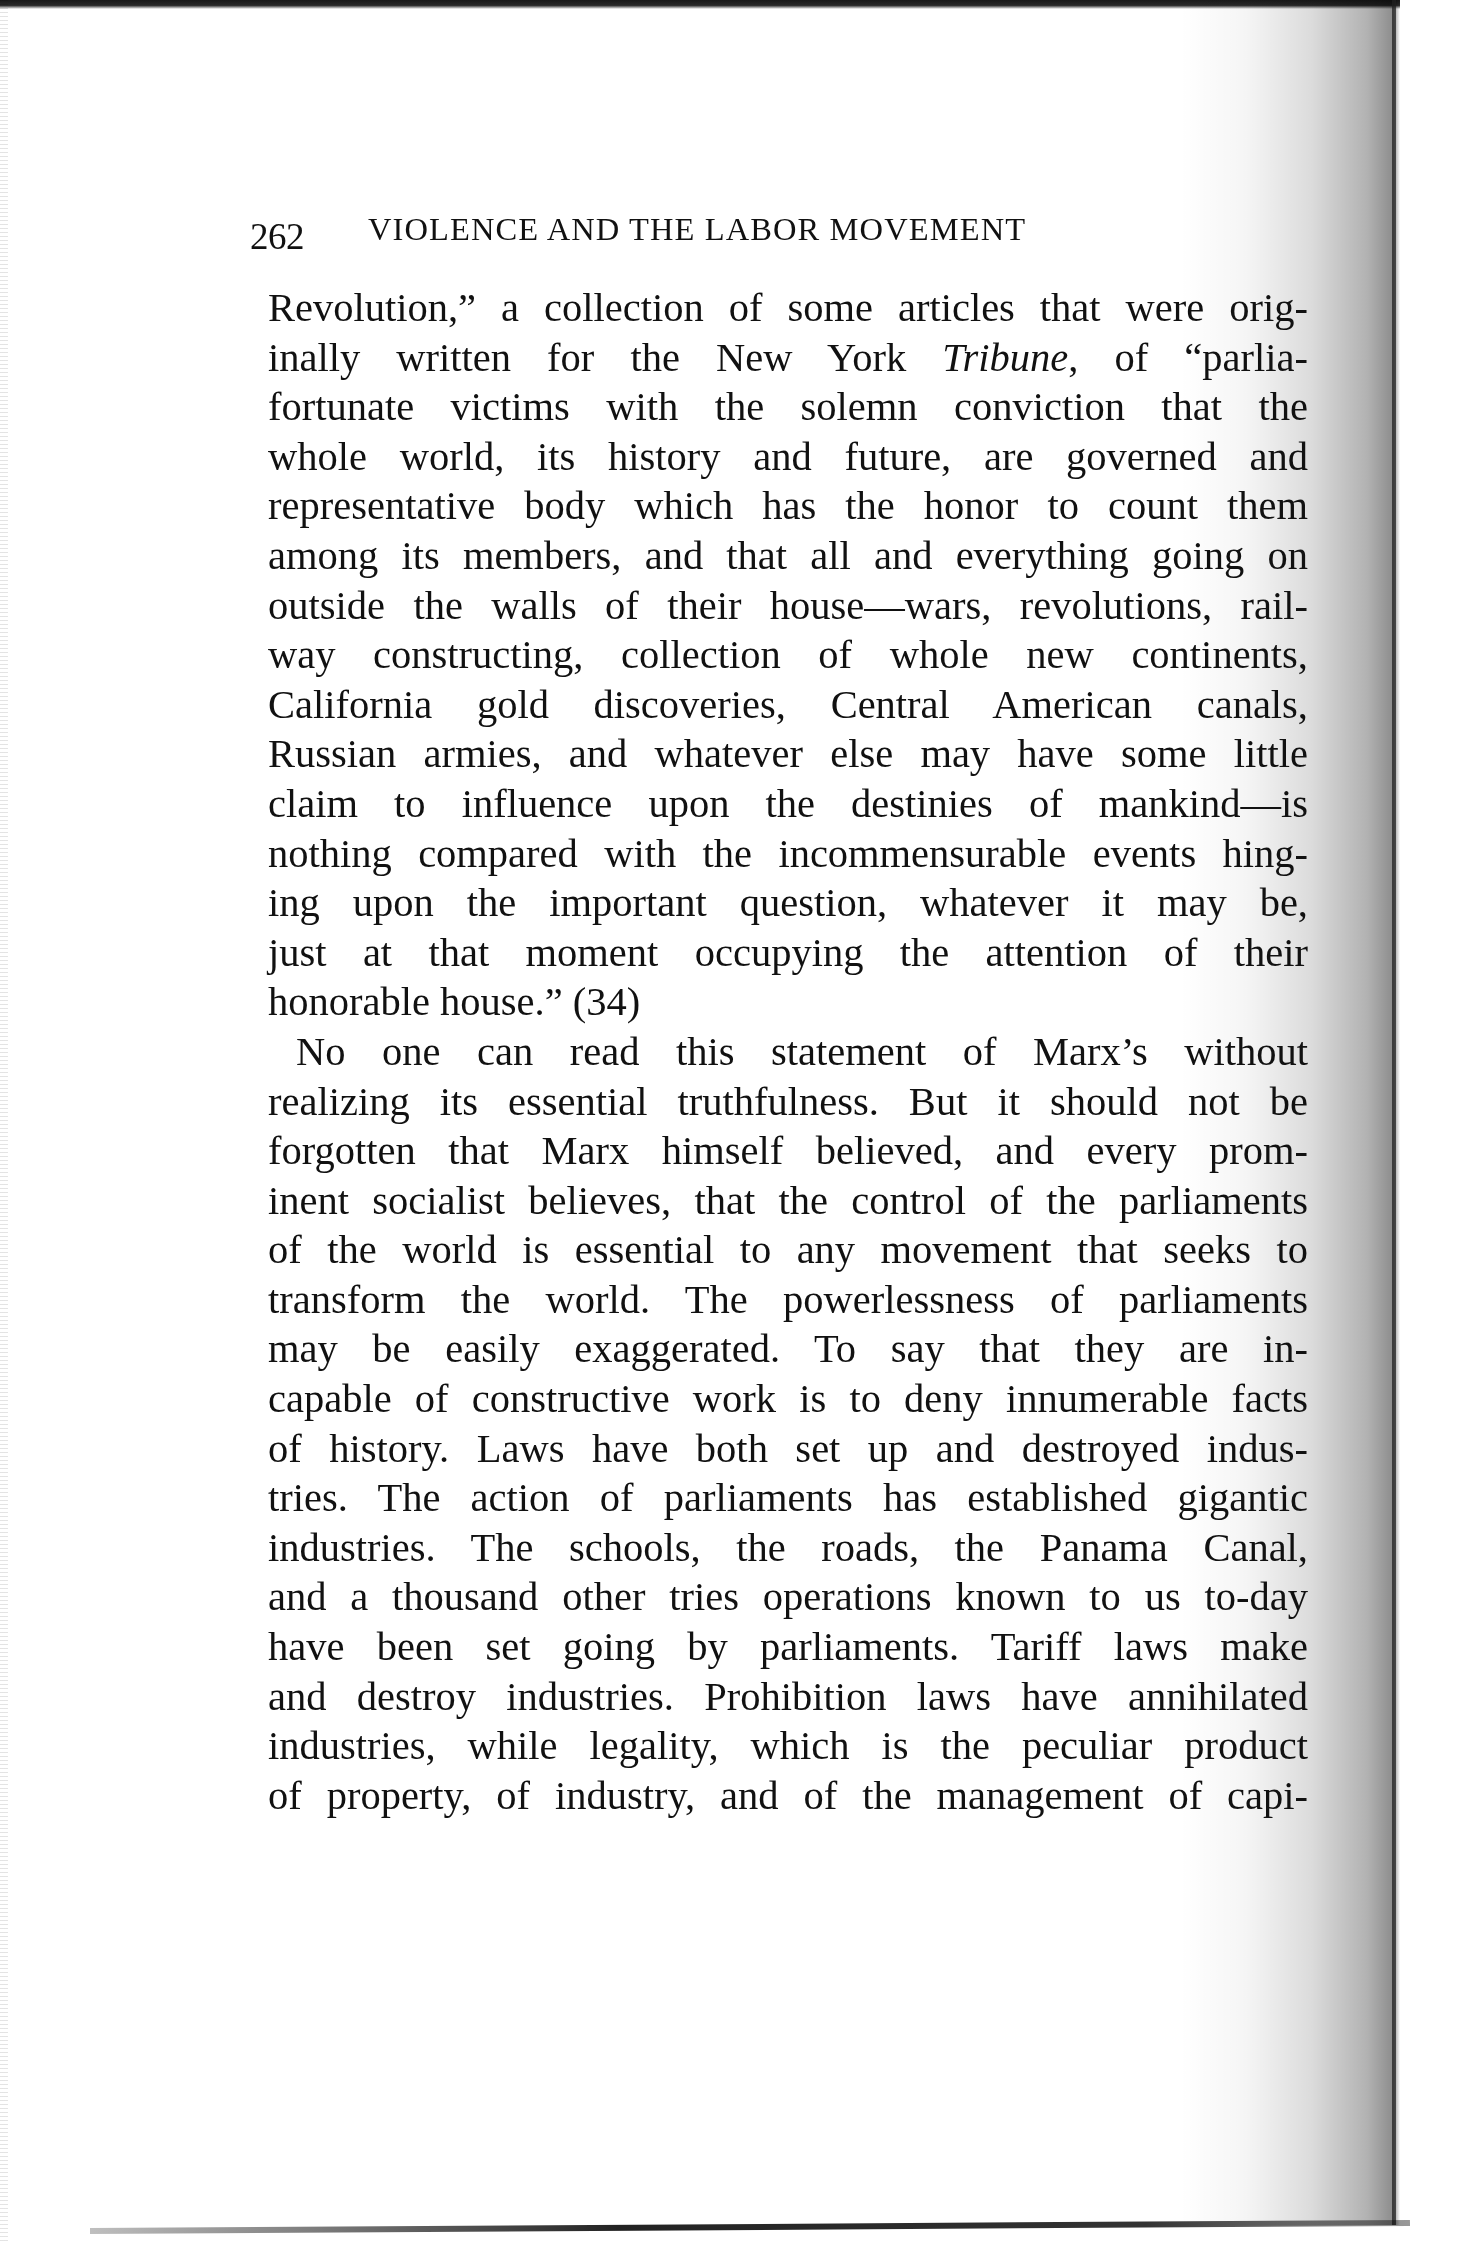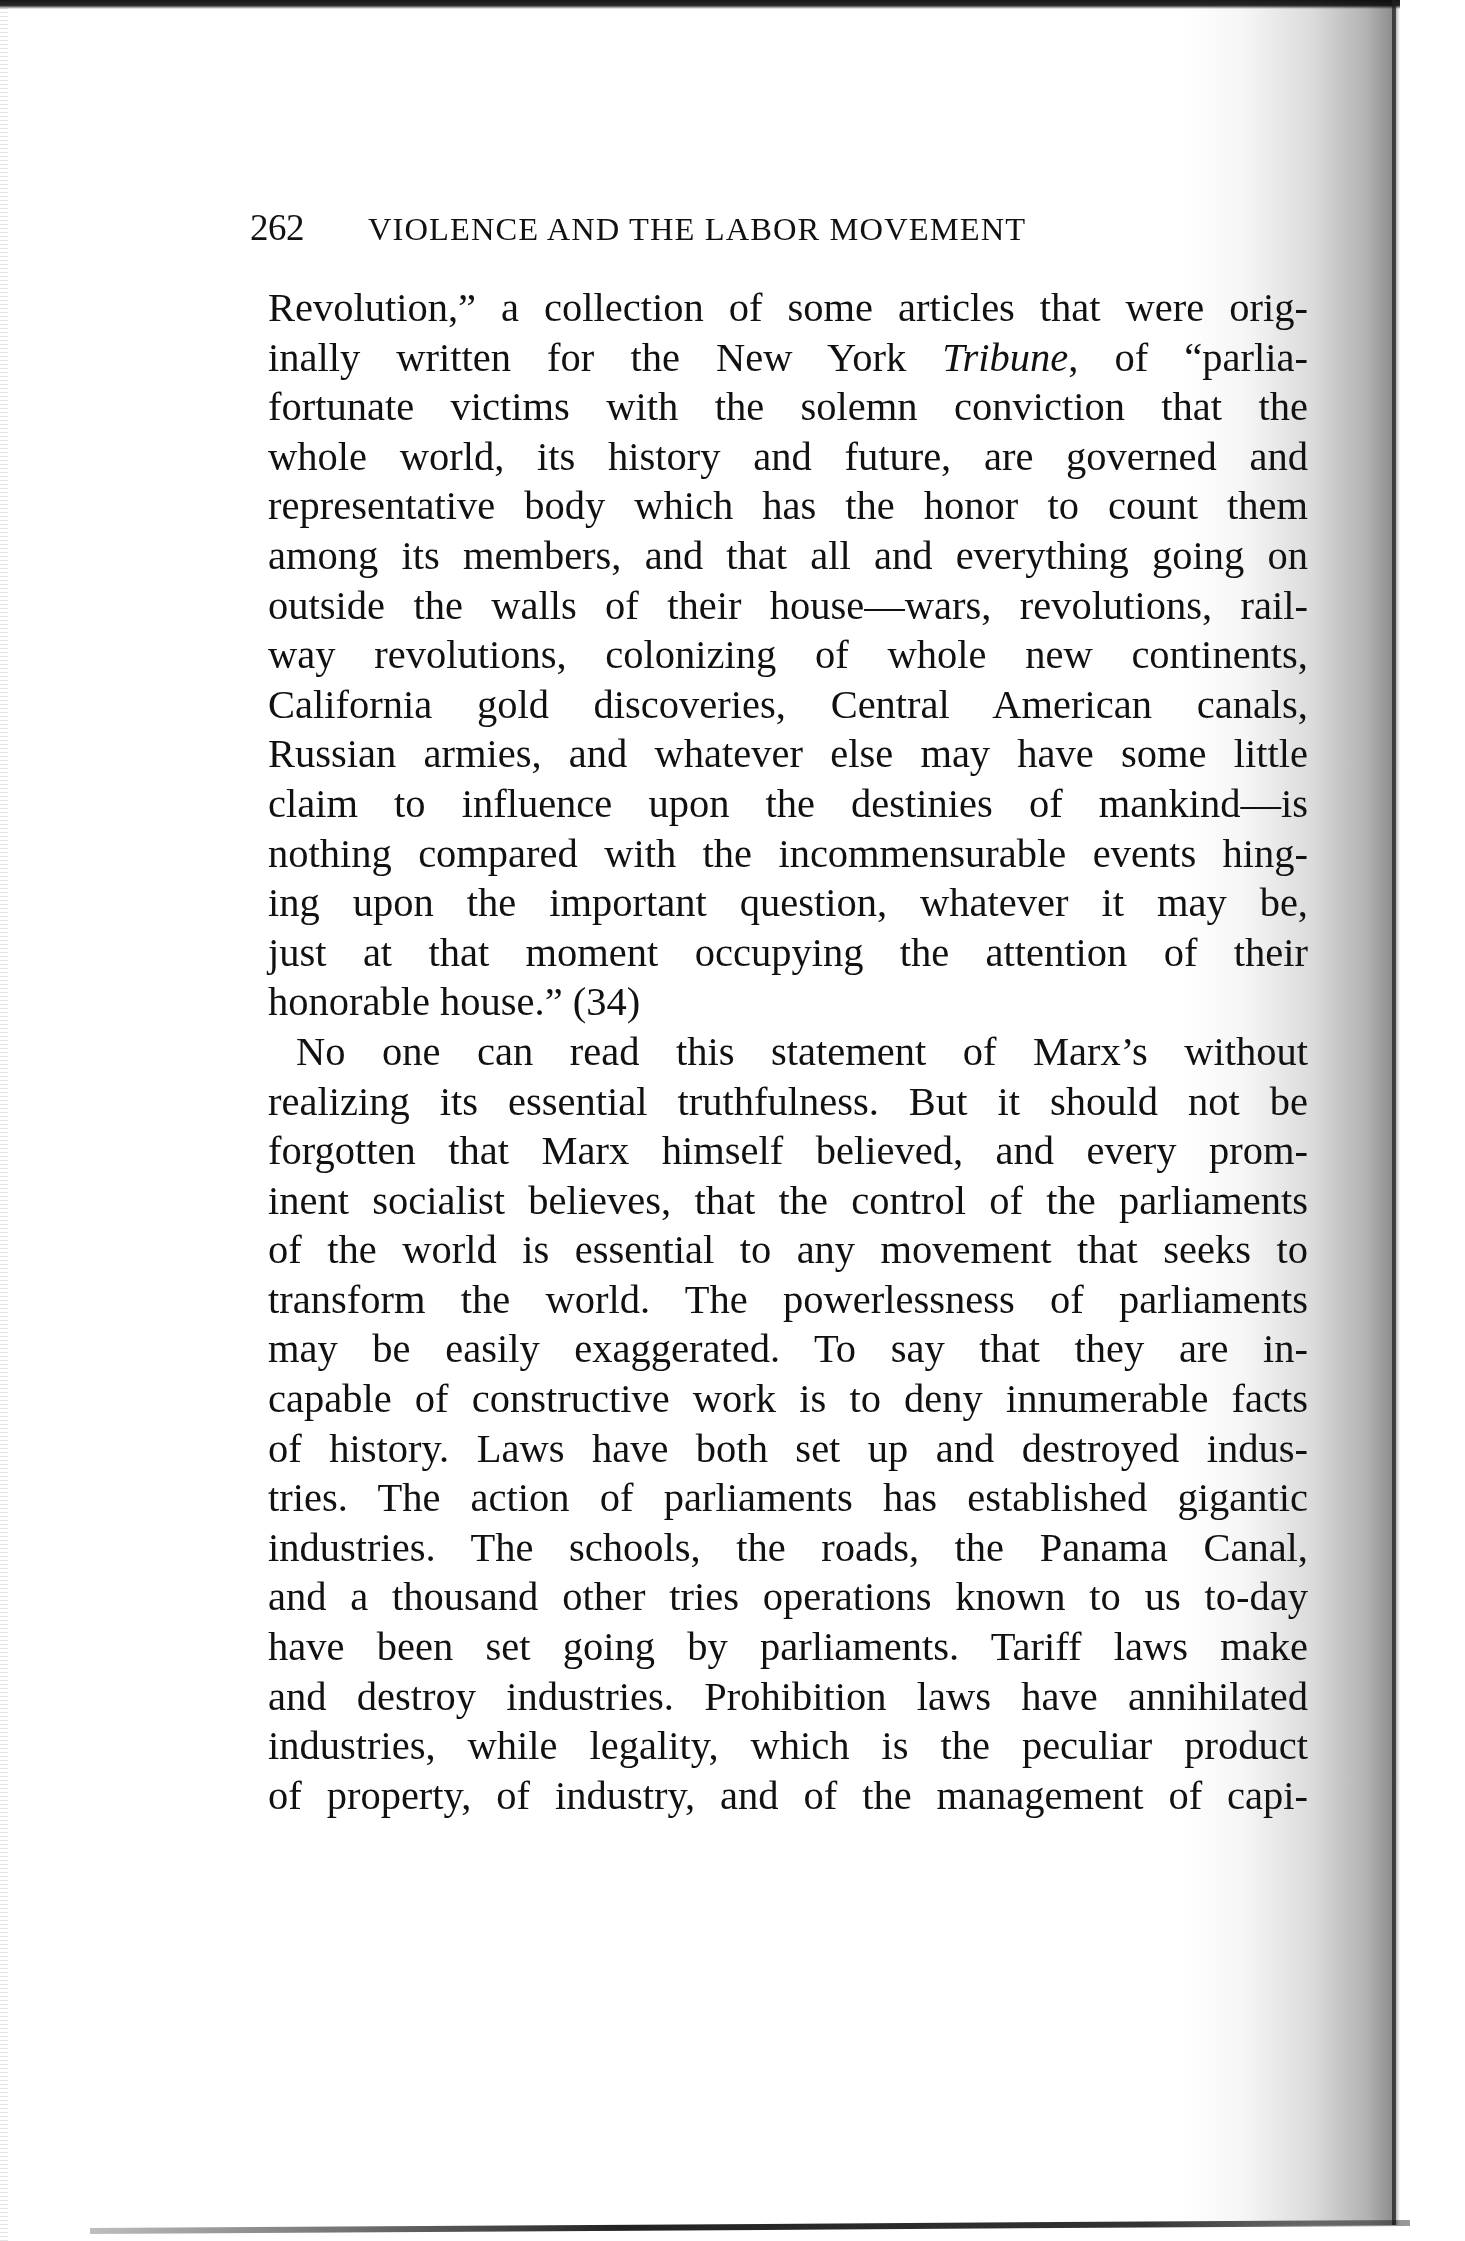--- a/index.html
+++ b/index.html
@@ -73,21 +73,21 @@
   .running-head {
     position: absolute;
     top: 206px;
     left: 250px;
     height: 44px;
     white-space: nowrap;
   }
   .page-number {
     position: absolute;
     left: 0;
-    top: 0;
+    top: 9px;
     font-size: 37px;
     line-height: 44px;
     letter-spacing: -0.5px;
   }
   .running-title {
     position: absolute;
     left: 118px;
     top: 3px;
     font-size: 32.5px;
     line-height: 40px;
@@ -135,21 +135,21 @@
 </div>
 
 <div class="body-text">
   <span class="line">Revolution,” a collection of some articles that were orig-</span>
   <span class="line"><span>inally written for the New York </span><em>Tribune</em><span>, of “parlia-</span></span>
   <span class="line">fortunate victims with the solemn conviction that the</span>
   <span class="line">whole world, its history and future, are governed and</span>
   <span class="line">representative body which has the honor to count them</span>
   <span class="line">among its members, and that all and everything going on</span>
   <span class="line">outside the walls of their house—wars, revolutions, rail-</span>
-  <span class="line">way revolutions, colonizing of whole new continents,</span>
+  <span class="line">way constructing, collection of whole new continents,</span>
   <span class="line">California gold discoveries, Central American canals,</span>
   <span class="line">Russian armies, and whatever else may have some little</span>
   <span class="line">claim to influence upon the destinies of mankind—is</span>
   <span class="line">nothing compared with the incommensurable events hing-</span>
   <span class="line">ing upon the important question, whatever it may be,</span>
   <span class="line">just at that moment occupying the attention of their</span>
   <span class="line last">honorable house.” (34)</span>
   <span class="line indent">No one can read this statement of Marx’s without</span>
   <span class="line">realizing its essential truthfulness.  But it should not be</span>
   <span class="line">forgotten that Marx himself believed, and every prom-</span>

